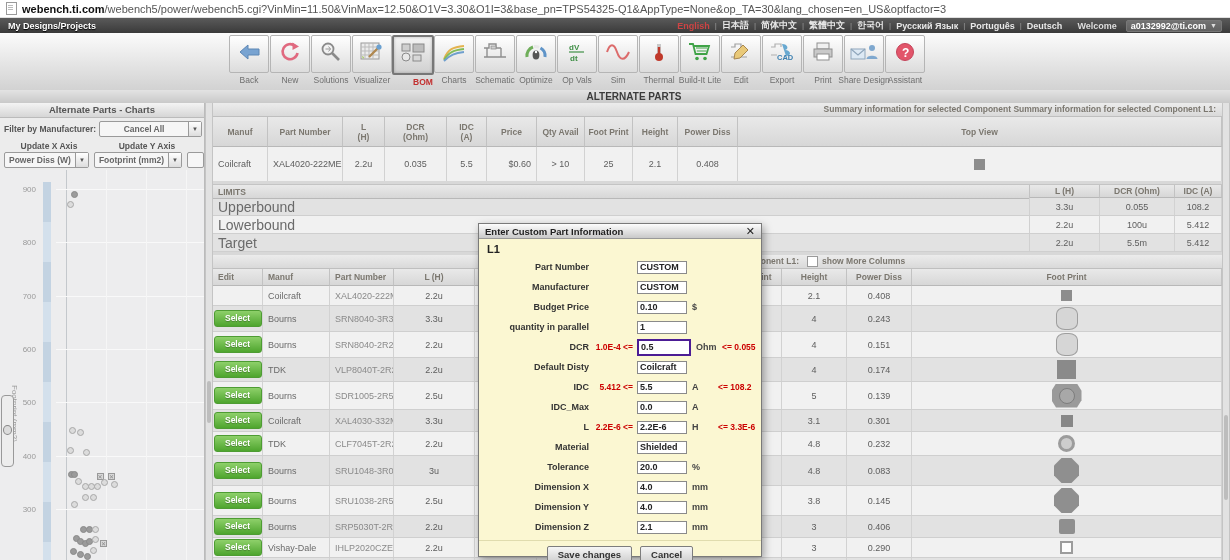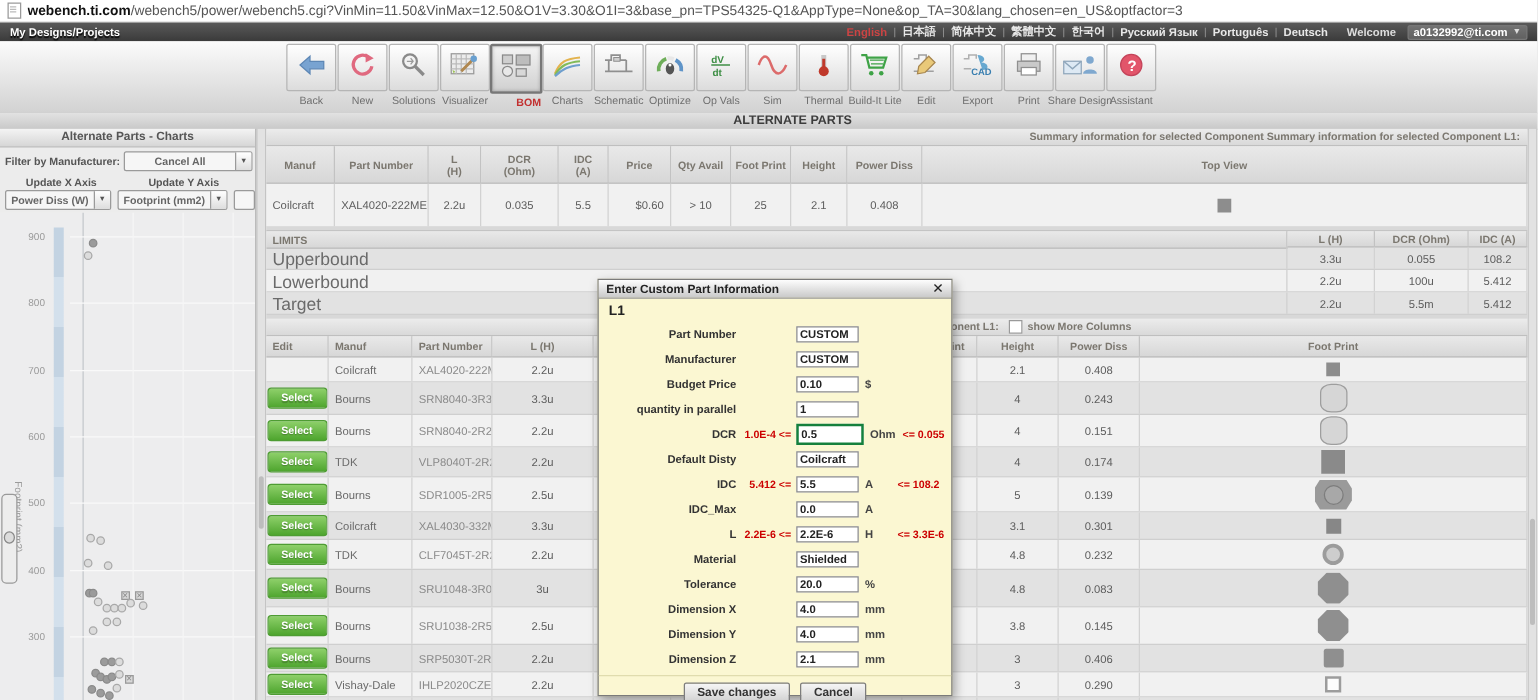--- a/index.html
+++ b/index.html
@@ -100,21 +100,21 @@
   .modal{position:absolute;left:478px;top:223px;width:284px;height:334px;border:1px solid #7a7a7a;background:#fbf7d2;box-shadow:2px 3px 8px rgba(0,0,0,.35);box-sizing:border-box;}
   .m-title{height:14px;background:linear-gradient(#fdfdfd,#c9c9c9);border-bottom:1px solid #999;display:flex;align-items:center;justify-content:space-between;padding:0 6px;}
   .m-title .mt{font-size:9.5px;font-weight:bold;color:#222;}
   .m-title .mx{font-size:11px;font-weight:bold;color:#222;cursor:pointer;line-height:11px;}
   .m-comp{font-size:11px;font-weight:bold;color:#222;padding:4px 0 2px 8px;}
   .m-fields{padding:0 2px;}
   .frow{display:flex;align-items:center;height:20px;}
   .flabel{width:108px;text-align:right;font-size:9px;font-weight:bold;color:#333;}
   .fmin{width:44px;text-align:right;font-size:8.5px;font-weight:bold;color:#cc0000;white-space:nowrap;}
   .finput{margin-left:4px;width:44px;height:11px;background:#fff;border:1px solid #8a8a8a;font-size:9px;font-weight:bold;color:#222;padding:0 2px;font-family:"Liberation Sans",sans-serif;}
-  .finput.focused{border:2px solid #15803d;width:46px;height:13px;}
+  .finput.focused{border:2px solid #4c1d95;width:46px;height:13px;}
   .funit{width:26px;font-size:9px;font-weight:bold;color:#444;margin-left:5px;}
   .fmax{font-size:8.5px;font-weight:bold;color:#cc0000;white-space:nowrap;}
   .m-btns{display:flex;justify-content:center;gap:8px;padding-top:5px;border-top:1px solid #e0dcae;margin-top:3px;}
   .mbtn{background:linear-gradient(#f6f6f6,#cfcfcf);border:1px solid #7d7d7d;border-radius:2px;font-size:9.5px;font-weight:bold;color:#333;padding:2px 10px;cursor:pointer;font-family:"Liberation Sans",sans-serif;}
 </style>
 </head>
 <body>
 
 <div id="screen">
 

